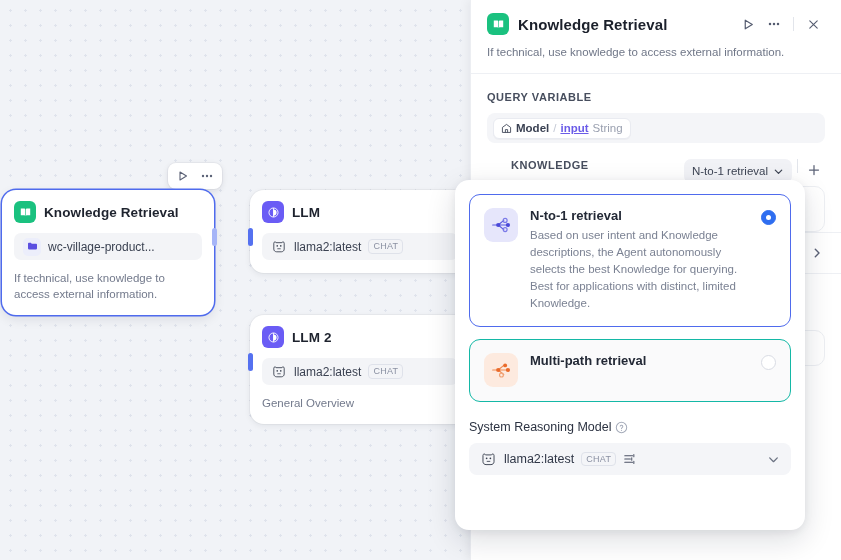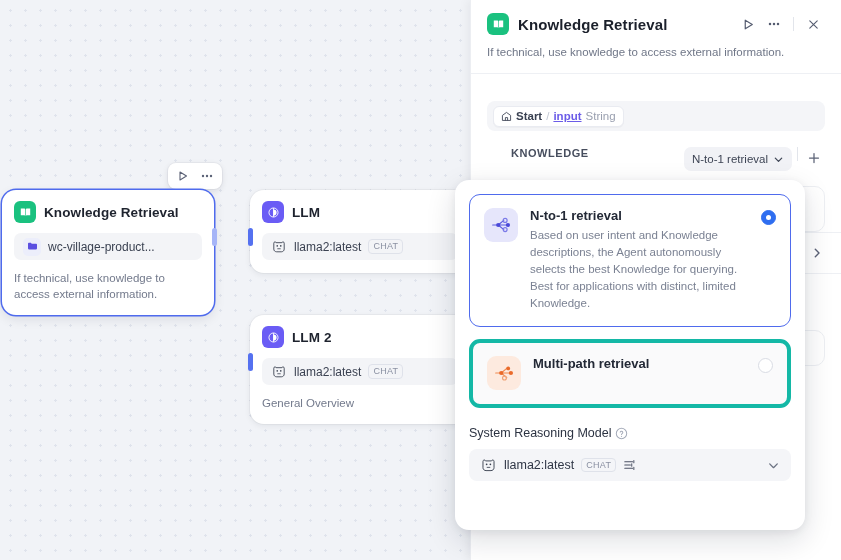--- a/index.html
+++ b/index.html
@@ -161,21 +161,21 @@
     position: absolute; left: 455px; top: 180px; width: 350px; height: 350px;
     background: #ffffff; border-radius: 14px;
     box-shadow: 0 10px 30px rgba(16,24,40,.14), 0 2px 8px rgba(16,24,40,.07);
     padding: 14px;
   }
   .opt {
     border-radius: 11px; padding: 13px 14px 14px 14px;
     display: flex; gap: 12px; position: relative;
   }
   .opt.active { border: 1.5px solid #4f6bed; background: #fff; }
-  .opt.inactive { border: 4px solid #14b8a6; background: #fafafb; margin-top: 12px; }
+  .opt.inactive { border: 1px solid #14b8a6; background: #fafafb; margin-top: 12px; }
   .opt-ic { width: 34px; height: 34px; border-radius: 9px; flex: 0 0 auto;
             display:flex; align-items:center; justify-content:center; }
   .opt-ic.violet { background: #e6e6fb; }
   .opt-ic.peach { background: #fdeadf; }
   .opt-body { flex: 1; padding-right: 22px; }
   .opt-title { font-size: 13px; font-weight: 600; color: #232936; }
   .opt-desc { margin-top: 4px; font-size: 11.5px; line-height: 17px; color: #7b8293; }
   .radio {
     position: absolute; right: 14px; top: 15px;
     width: 15px; height: 15px; border-radius: 50%;
@@ -318,27 +318,28 @@
               <path d="M3 3l8 8M11 3l-8 8" stroke="currentColor" stroke-width="1.2" stroke-linecap="round"></path>
             </svg>
         </span>
       </span>
     </div>
 
     <div class="p-desc">If technical, use knowledge to access external information.</div>
     <div class="hr"></div>
 
     <div class="qv-wrap">
+      <div class="sec-label">QUERY VARIABLE</div>
       <div class="qv-field">
         <span class="qv-pill">
           <svg width="11" height="11" viewBox="0 0 14 14">
             <path d="M7 1.8L1.8 5.6V12h10.4V5.6z" fill="none" stroke="#3a4152" stroke-width="1.1" stroke-linejoin="round"></path>
             <path d="M5.6 12V8.4h2.8V12" fill="none" stroke="#3a4152" stroke-width="1.1"></path>
           </svg>
-          <span class="qv-start">Start</span>
+          <span class="qv-start">Model</span>
           <span class="qv-slash">/</span>
           <span class="qv-var">input</span>
           <span class="qv-type">String</span>
         </span>
       </div>
     </div>
 
     <div class="kn-row">
       <span class="sec-label">KNOWLEDGE</span>
       <span class="kn-select">

